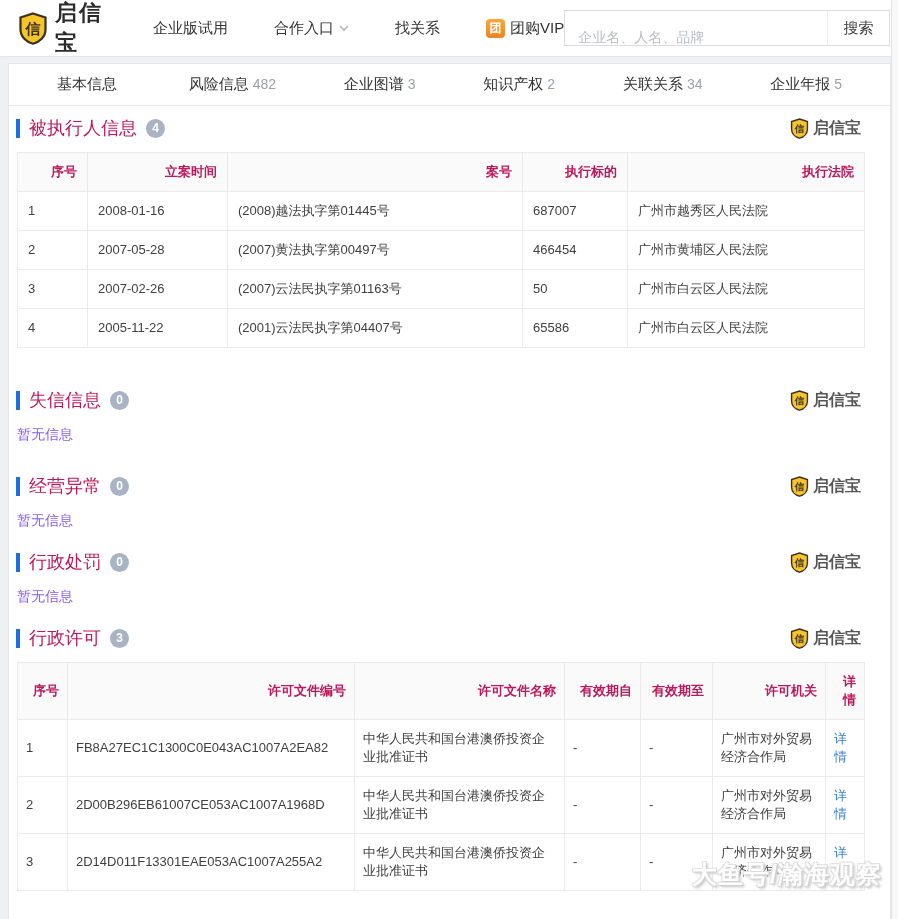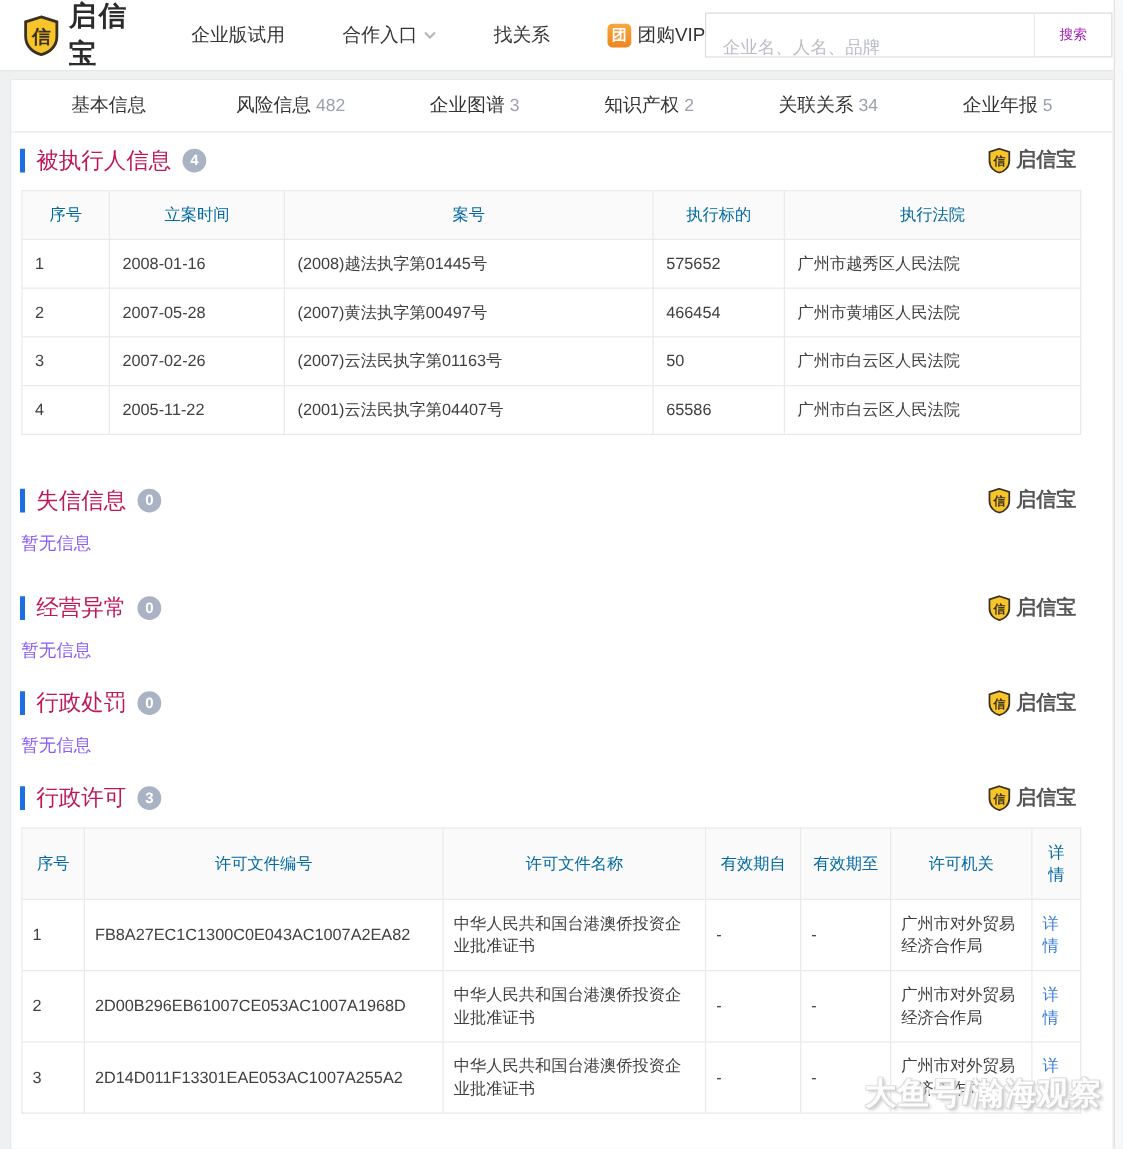--- a/index.html
+++ b/index.html
@@ -15,42 +15,42 @@
   .topnav { display:flex; align-items:center; margin-left:28px; gap:46px; }
   .nav-item { font-size:15px; color:#333; cursor:pointer; display:flex; align-items:center; gap:5px; white-space:nowrap; }
   .chev { width:10px; height:10px; line-height:0; }
   .tg-icon { width:19px; height:19px; border-radius:4px; background:linear-gradient(180deg,#f7a83c,#ef8420);
     color:#fff; font-size:12px; display:inline-flex; align-items:center; justify-content:center; font-weight:bold; }
   .searchbox { margin-left:auto; width:332px; height:36px; border:1px solid #dcdcdc; background:#fff;
     display:flex; align-items:flex-end; }
   .searchbox input { flex:1; border:none; outline:none; font-size:14px; padding:0 13px; color:#333;
     font-family:"Liberation Sans","DejaVu Sans",sans-serif; }
   .searchbox input::placeholder { color:#b9bdc4; }
-  .search-btn { width:62px; text-align:center; font-size:11px; color:#a21caf; border-left:1px solid #ededed;
+  .search-btn { width:62px; text-align:center; font-size:15px; color:#404040; border-left:1px solid #ededed;
     cursor:pointer; line-height:34px; }
 
   
   .card { margin:6px 7px 0 8px; background:#fff; border:1px solid #e8e8e8; border-bottom:none;
     height:856px; overflow:hidden; position:relative; }
   .tabs { height:42px; border-bottom:1px solid #e9e9e9; display:flex; align-items:center;
     justify-content:space-between; padding:0 48px; }
   .tab { font-size:15px; color:#333; cursor:pointer; white-space:nowrap; }
   .tab .cnt { color:#9ba1ab; margin-left:4px; font-size:14px; }
 
   .content { padding:0 7px; }
   .sec-head { display:flex; align-items:center; }
   .sec-bar { width:4px; height:19px; background:#1b6fe0; margin-right:9px; }
   .sec-title { font-size:18px; font-weight:normal; color:#be185d; }
   .badge { margin-left:9px; min-width:19px; height:19px; padding:0 3px; border-radius:10px;
     background:#a9b3c3; color:#fff; font-size:12px; line-height:19px; text-align:center; font-weight:bold; }
   .sec-logo { margin-left:auto; margin-right:22px; display:flex; align-items:center; gap:4px;
     font-size:16px; color:#555; font-weight:bold; }
 
   table { border-collapse:collapse; table-layout:fixed; font-size:13px; color:#404040; margin-left:1px; }
-  th { background:#fafafa; font-weight:normal; text-align:center; color:#0369a1; }
+  th { background:#fafafa; font-weight:bold; text-align:right; color:#be185d; }
   th,td { border:1px solid #eaeaea; padding:10px 10px; vertical-align:middle; line-height:18px;
     overflow:hidden; white-space:normal; word-wrap:break-word; }
   .t-exec { width:848px; }
   .t-lic  { width:848px; }
   .t-lic th, .t-lic td { padding:10px 8px; }
   .link { color:#3a7fd5; cursor:pointer; }
   .empty { font-size:14px; color:#8b5cf6; margin:14px 0 0 1px; }
 
   .mt10{margin-top:10px}.mt12{margin-top:12px}.mt30{margin-top:30px}
   .mt34{margin-top:20px}.mt40{margin-top:40px}
@@ -141,21 +141,21 @@
             <th>案号</th>
             <th>执行标的</th>
             <th>执行法院</th>
           </tr>
         </thead>
       <tbody>
           <tr>
             <td>1</td>
             <td>2008-01-16</td>
             <td>(2008)越法执字第01445号</td>
-            <td>575652</td>
+            <td>687007</td>
             <td>广州市越秀区人民法院</td>
           </tr>
           <tr>
             <td>2</td>
             <td>2007-05-28</td>
             <td>(2007)黄法执字第00497号</td>
             <td>466454</td>
             <td>广州市黄埔区人民法院</td>
           </tr>
           <tr>

